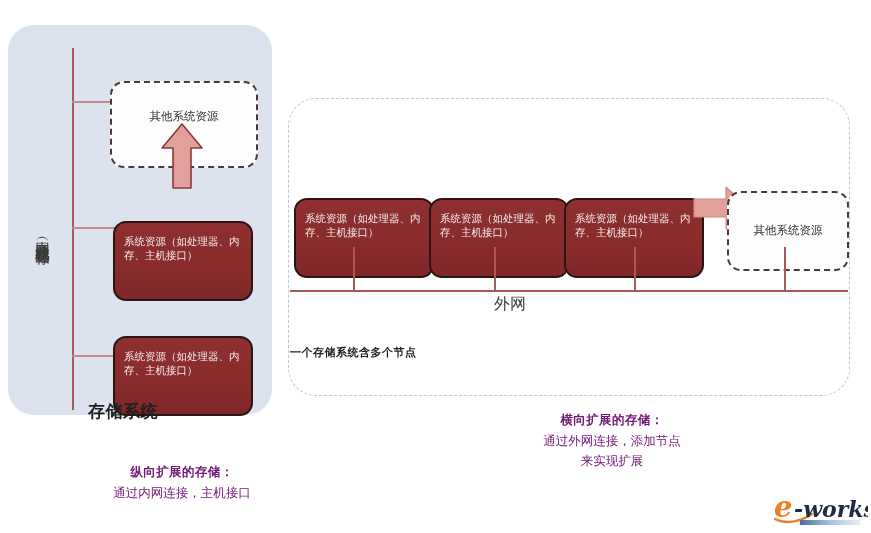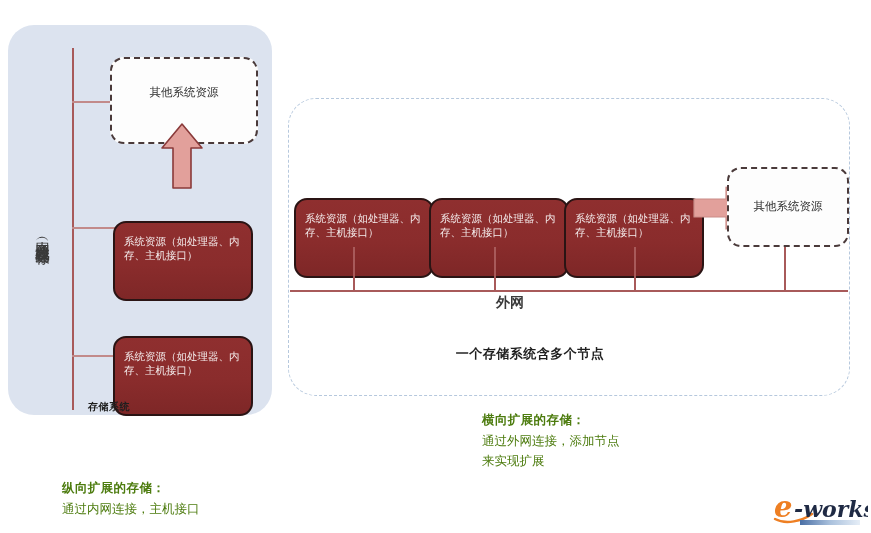--- a/index.html
+++ b/index.html
@@ -73,20 +73,21 @@
   .bus-stub.s2 { top: 227px; }
   .bus-stub.s3 { top: 355px; }
 
   
   .dashed-box {
     position: absolute;
     border: 2px dashed #4a3a3a;
     border-radius: 14px;
     background: #fdfdfd;
     box-sizing: border-box;
+    margin-top: 24px;
   }
   .dashed-box.left-other {
     left: 110px;
     top: 57px;
     width: 148px;
     height: 87px;
   }
   .dashed-box .db-label {
     position: absolute;
     left: 0;
@@ -124,21 +125,21 @@
     left: 160px;
     top: 122px;
     width: 44px;
     height: 68px;
   }
 
   .storage-sys-label {
     position: absolute;
     left: 88px;
     top: 400px;
-    font-size: 10px;
+    font-size: 17px;
     font-weight: bold;
     color: #1f1f1f;
     letter-spacing: 0.5px;
   }
 
   
   .right-panel {
     position: absolute;
     left: 288px;
     top: 98px;
@@ -184,60 +185,60 @@
   .ext-drop.d2 { left: 494px; }
   .ext-drop.d3 { left: 634px; }
   .ext-drop.d4 { left: 784px; }
 
   .ext-label {
     position: absolute;
     left: 290px;
     width: 440px;
     top: 294px;
     text-align: center;
-    font-size: 14px;
+    font-size: 16px;
     color: #3a3a3a;
-    font-weight: bold;
   }
 
   .nodes-caption {
     position: absolute;
     left: 290px;
     width: 480px;
     top: 345px;
-    text-align: center;
-    font-size: 13px;
+    text-align: left;
+    font-size: 11px;
     font-weight: bold;
     color: #1f1f1f;
     letter-spacing: 0.5px;
   }
 
   
   .arrow-right {
     position: absolute;
     left: 692px;
     top: 185px;
     width: 58px;
     height: 46px;
   }
 
   
   .caption {
     position: absolute;
     font-size: 12.5px;
     line-height: 1.65;
-    color: #4d7c0f;
+    color: #701a75;
+    text-align: center;
   }
   .caption .cap-title {
     font-weight: bold;
     letter-spacing: 0.4px;
   }
   .caption .cap-line { display: block; }
 
-  .caption.left-cap { left: 62px; top: 462px; width: 240px; margin-top: 16px; }
+  .caption.left-cap { left: 62px; top: 462px; width: 240px; }
   .caption.right-cap { left: 482px; top: 410px; width: 260px; }
 
   
   .logo {
     position: absolute;
     left: 772px;
     top: 489px;
     width: 96px;
     height: 40px;
   }

